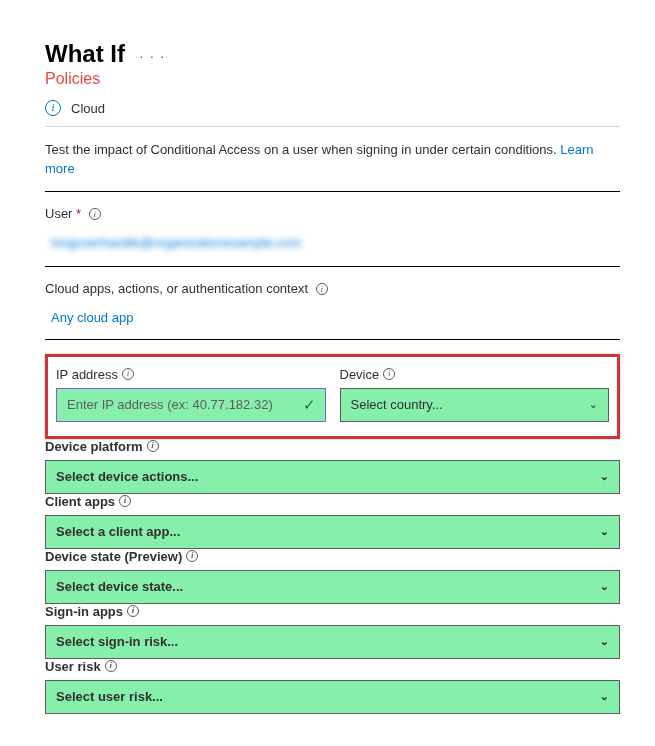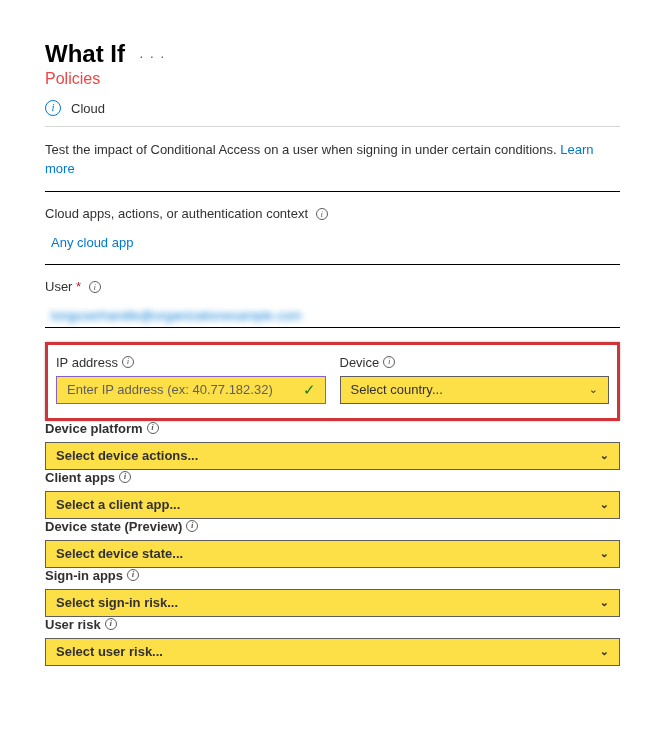--- a/index.html
+++ b/index.html
@@ -119,23 +119,23 @@
   }
   .two-col > div { flex: 1; }
   .field-label {
     font-size: 13px;
     margin-bottom: 6px;
     display: flex;
     align-items: center;
   }
   .input, .select {
     width: 100%;
-    height: 28px;
+    height: 34px;
     border: 1px solid #605e5c;
-    background: #fde047;
+    background: #86efac;
     font-size: 13px;
     padding: 0 10px;
     font-family: inherit;
     color: #323130;
     display: flex;
     align-items: center;
     justify-content: space-between;
     cursor: pointer;
   }
   .input::placeholder { color: #605e5c; }
@@ -181,33 +181,33 @@
     <span>Cloud</span>
   </div>
 
   <div class="desc">
     <span>Test the impact of Conditional Access on a user when signing in under certain conditions.</span>
     <span class="link">Learn more</span>
   </div>
 
   <div class="section">
     <div class="section-label">
-      <span>Cloud apps, actions, or authentication context</span>
-      <span class="info-icon-sm">i</span>
-    </div>
-    <div class="cloud-link">Any cloud app</div>
+      <span>User</span>
+      <span class="required">*</span>
+      <span class="info-icon-sm">i</span>
+    </div>
+    <div class="user-value">longuserhandle@organizationexample.com</div>
   </div>
 
   <div class="section">
     <div class="section-label">
-      <span>User</span>
-      <span class="required">*</span>
-      <span class="info-icon-sm">i</span>
-    </div>
-    <div class="user-value">longuserhandle@organizationexample.com</div>
+      <span>Cloud apps, actions, or authentication context</span>
+      <span class="info-icon-sm">i</span>
+    </div>
+    <div class="cloud-link">Any cloud app</div>
   </div>
 
   <div style="border-top:1px solid #000;"></div>
 
   <div class="highlight-box">
     <div class="two-col">
       <div>
         <div class="field-label">
           <span>IP address</span>
           <span class="info-icon-sm">i</span>

